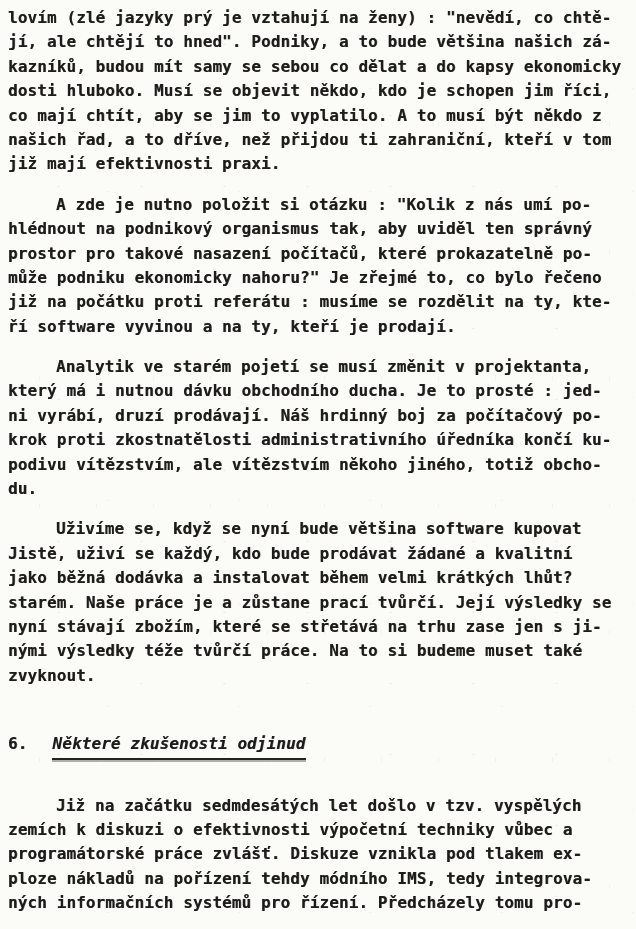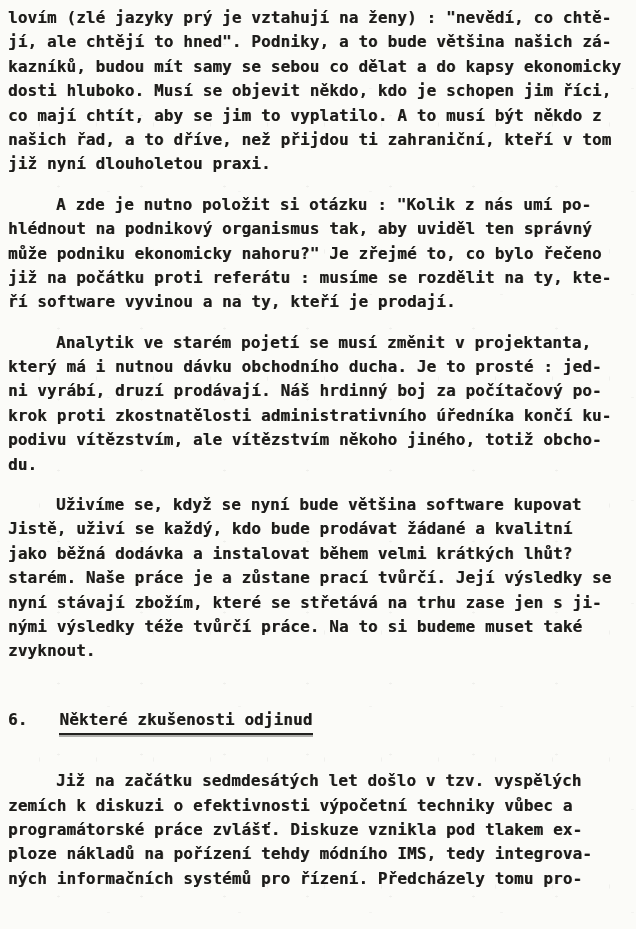--- a/index.html
+++ b/index.html
@@ -42,43 +42,45 @@
   }
   .para.indent .line:first-child { padding-left: 48px; }
   .heading {
     margin: 44px 0 34px 0;
     line-height: 24.4px;
     white-space: pre;
   }
   .heading .hnum { display: inline-block; }
   .heading .htitle {
     display: inline-block;
-    margin-left: 32px;
+    margin-left: 25px;
     border-bottom: 2.5px solid #232220;
     padding-bottom: 1px;
     box-shadow: 0 2px 0 rgba(35,34,32,0.35);
+    font-style: italic;
   }
 </style>
 </head>
 <body>
 
 <div class="page">
   <div class="content">
       <div class="para">
         <div class="line">lovím (zlé jazyky prý je vztahují na ženy) : "nevědí, co chtě-</div>
         <div class="line">jí, ale chtějí to hned". Podniky, a to bude většina našich zá-</div>
         <div class="line">kazníků, budou mít samy se sebou co dělat a do kapsy ekonomicky</div>
         <div class="line">dosti hluboko. Musí se objevit někdo, kdo je schopen jim říci,</div>
         <div class="line">co mají chtít, aby se jim to vyplatilo. A to musí být někdo z</div>
         <div class="line">našich řad, a to dříve, než přijdou ti zahraniční, kteří v tom</div>
-        <div class="line">již nyní dlouholetou praxi.</div>
+        <div class="line">již mají efektivnosti praxi.</div>
       </div>
       <div class="para indent">
         <div class="line">A zde je nutno položit si otázku : "Kolik z nás umí po-</div>
         <div class="line">hlédnout na podnikový organismus tak, aby uviděl ten správný</div>
+        <div class="line">prostor pro takové nasazení počítačů, které prokazatelně po-</div>
         <div class="line">může podniku ekonomicky nahoru?" Je zřejmé to, co bylo řečeno</div>
         <div class="line">již na počátku proti referátu : musíme se rozdělit na ty, kte-</div>
         <div class="line">ří software vyvinou a na ty, kteří je prodají.</div>
       </div>
       <div class="para indent">
         <div class="line">Analytik ve starém pojetí se musí změnit v projektanta,</div>
         <div class="line">který má i nutnou dávku obchodního ducha. Je to prosté : jed-</div>
         <div class="line">ni vyrábí, druzí prodávají. Náš hrdinný boj za počítačový po-</div>
         <div class="line">krok proti zkostnatělosti administrativního úředníka končí ku-</div>
         <div class="line">podivu vítězstvím, ale vítězstvím někoho jiného, totiž obcho-</div>

